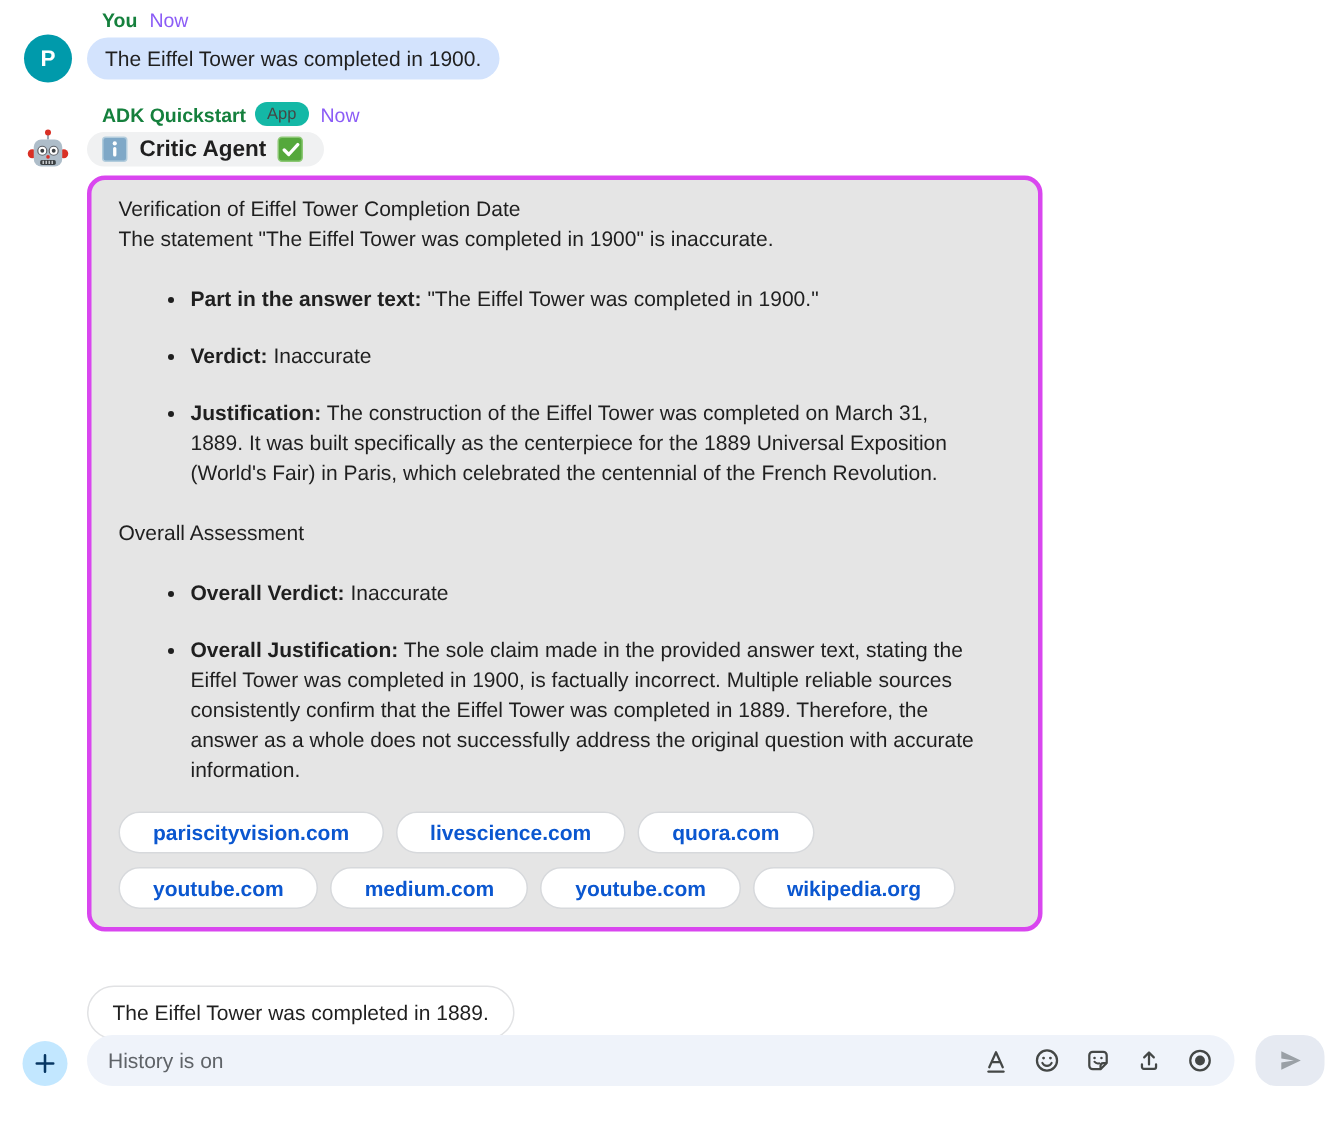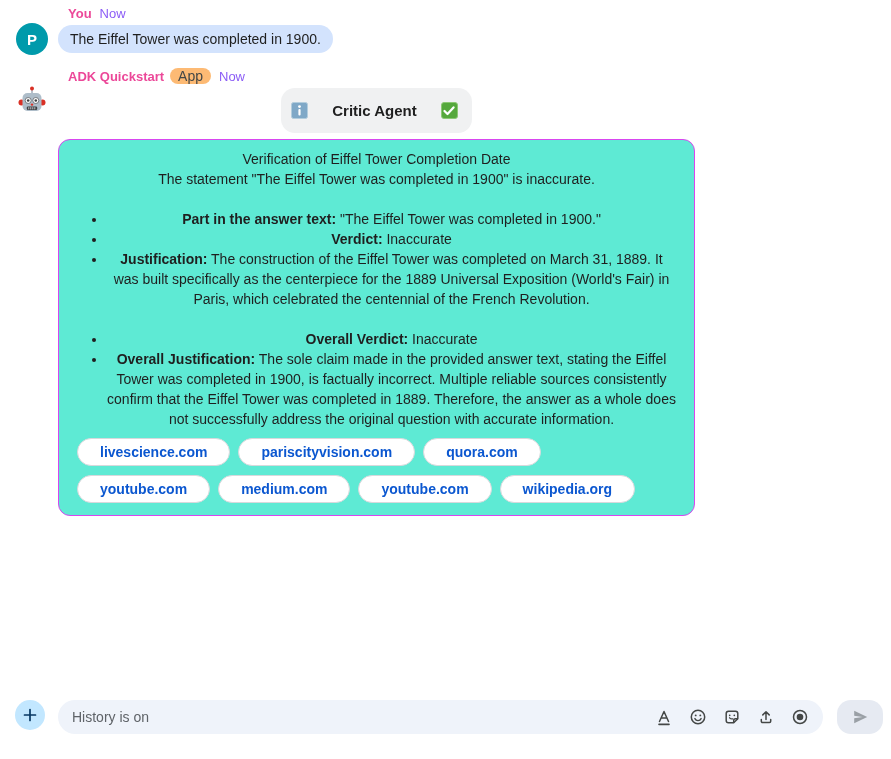--- a/index.html
+++ b/index.html
@@ -20,72 +20,72 @@
   .msg-row{display:flex;align-items:flex-start;padding-left:16px;}
   .avatar{
     width:32px;height:32px;border-radius:50%;flex:0 0 32px;
     background:var(--avatar-teal);color:#fff;
     display:flex;align-items:center;justify-content:center;
     font-size:15px;font-weight:bold;margin-top:19px;
   }
   .robot-wrap{width:32px;height:32px;flex:0 0 32px;margin-top:18px;}
   .msg-col{margin-left:10px;min-width:0;}
   .msg-header{padding-left:10px;font-size:13px;height:18px;display:flex;align-items:center;margin-bottom:3px;}
-  .sender{font-weight:bold;color:#ec4899;}
+  .sender{font-weight:bold;color:#15803d;}
   .time{color:#8b5cf6;font-size:13px;margin-left:8px;}
   .badge-app{
-    background:#fdba74;color:#444746;font-size:14px;font-weight:500;
+    background:#14b8a6;color:#444746;font-size:11px;font-weight:500;
     padding:2px 8px;border-radius:8px;margin-left:6px;line-height:12px;
   }
   .bubble-blue{
     display:inline-block;background:var(--self-bubble);
     border-radius:16px;padding:5px 12px;font-size:14px;line-height:18px;
   }
   .agent-pill{
-    display:inline-flex;align-items:center;gap:24px;
+    display:inline-flex;align-items:center;gap:8px;
     background:#f0f1f2;border-radius:14px;padding:5px 14px 5px 10px;
-    font-size:15px;font-weight:bold;height:45px;
+    font-size:15px;font-weight:bold;height:23px;
   }
   .info-icon{
     width:17px;height:17px;border-radius:2.5px;flex:0 0 17px;
     background:#7fa8c7;border:1.5px solid #b3cddd;
     display:flex;align-items:center;justify-content:center;
   }
   .check-icon{
     width:17px;height:17px;border-radius:3px;flex:0 0 17px;
     background:#55a83c;border:1.5px solid #8cc874;
     display:flex;align-items:center;justify-content:center;
   }
   .card{
-    width:637px;margin-top:6px;background:#5eead4;
-    border:1px solid #d946ef;border-radius:12px;
+    width:637px;margin-top:6px;background:#e5e5e5;
+    border:3px solid #d946ef;border-radius:12px;
     padding:9px 18px 12px 18px;
     font-size:14px;line-height:20px;
   }
   .card p{margin:0;}
   .card ul{margin:20px 0 20px 0;padding-left:30px;}
   .card ul.tight-bottom{margin-bottom:9px;}
-  .card li{margin:0;}
+  .card li{margin:18px;}
   .chips{display:flex;flex-wrap:wrap;gap:9px 8px;}
   .chip{
     border:1.5px solid #d7d9dc;border-radius:15px;
     padding:4px 22px;color:var(--accent-blue);
     font-size:14px;font-weight:600;line-height:18px;cursor:pointer;
     background:#fff;
   }
   .bubble-white{
     display:inline-block;background:#fff;border:1px solid #e1e2e4;
     border-radius:18px;padding:8px 16px;font-size:14px;line-height:18px;
     margin-top:10px;
   }
   .gap8{height:8px;}
   
   .composer{
-    position:absolute;left:0;right:0;bottom:25px;
-    display:flex;align-items:flex-start;padding:0 8px 0 15px;
+    position:absolute;left:0;right:0;bottom:35px;
+    display:flex;align-items:flex-end;padding:0 8px 0 15px;
   }
   .add-btn{
     width:30px;height:30px;border-radius:50%;flex:0 0 30px;
     background:var(--add-blue);display:flex;align-items:center;justify-content:center;
     cursor:pointer;
   }
   .input-pill{
     flex:1;height:34px;background:#eff3fa;border-radius:17px;
     display:flex;align-items:center;margin-left:13px;padding:0 14px;
   }
@@ -107,21 +107,21 @@
     <div class="msg-header">
       <span class="sender">You</span>
       <span class="time">Now</span>
     </div>
     <div class="bubble-blue">
       <span>The Eiffel Tower was completed in 1900.</span>
     </div>
   </div>
 </div>
 
-<div class="msg-row" style="margin-top:12px;text-align:center;">
+<div class="msg-row" style="margin-top:12px;">
   <div class="robot-wrap">
     
     <svg width="32" height="32" viewBox="0 0 32 32">
       <rect x="15.3" y="4" width="1.4" height="4" fill="#9aa7b5"></rect>
       <circle cx="16" cy="3.4" r="2" fill="#d93025"></circle>
       <circle cx="5.5" cy="17.5" r="3" fill="#d93025"></circle>
       <circle cx="26.5" cy="17.5" r="3" fill="#d93025"></circle>
       <rect x="6.5" y="8" width="19" height="18" rx="5" fill="#aebdc9"></rect>
       <circle cx="12.2" cy="15.5" r="3" fill="#ffffff" stroke="#5f6368" stroke-width="0.8"></circle>
       <circle cx="19.8" cy="15.5" r="3" fill="#ffffff" stroke="#5f6368" stroke-width="0.8"></circle>
@@ -166,47 +166,51 @@
         </li>
         <li>
           <b>Verdict:</b>
           <span>Inaccurate</span>
         </li>
         <li>
           <b>Justification:</b>
           <span>The construction of the Eiffel Tower was completed on March 31, 1889. It was built specifically as the centerpiece for the 1889 Universal Exposition (World's Fair) in Paris, which celebrated the centennial of the French Revolution.</span>
         </li>
       </ul>
+      <p>Overall Assessment</p>
       <ul class="tight-bottom">
         <li>
           <b>Overall Verdict:</b>
           <span>Inaccurate</span>
         </li>
         <li>
           <b>Overall Justification:</b>
           <span>The sole claim made in the provided answer text, stating the Eiffel Tower was completed in 1900, is factually incorrect. Multiple reliable sources consistently confirm that the Eiffel Tower was completed in 1889. Therefore, the answer as a whole does not successfully address the original question with accurate information.</span>
         </li>
       </ul>
       <div class="chips">
+        <span class="chip">pariscityvision.com</span>
         <span class="chip">livescience.com</span>
-        <span class="chip">pariscityvision.com</span>
         <span class="chip">quora.com</span>
         <span class="chip">youtube.com</span>
         <span class="chip">medium.com</span>
         <span class="chip">youtube.com</span>
         <span class="chip">wikipedia.org</span>
       </div>
     </div>
 
     <div class="gap8"></div>
 
     
 
     <br>
     
+    <div class="bubble-white">
+      <span>The Eiffel Tower was completed in 1889.</span>
+    </div>
   </div>
 </div>
 
 <div class="composer">
   <div class="add-btn">
     <svg width="16" height="16" viewBox="0 0 16 16">
       <path d="M8 2.5v11 M2.5 8h11" stroke="#073763" stroke-width="1.7" stroke-linecap="round"></path>
     </svg>
   </div>
   <div class="input-pill">

